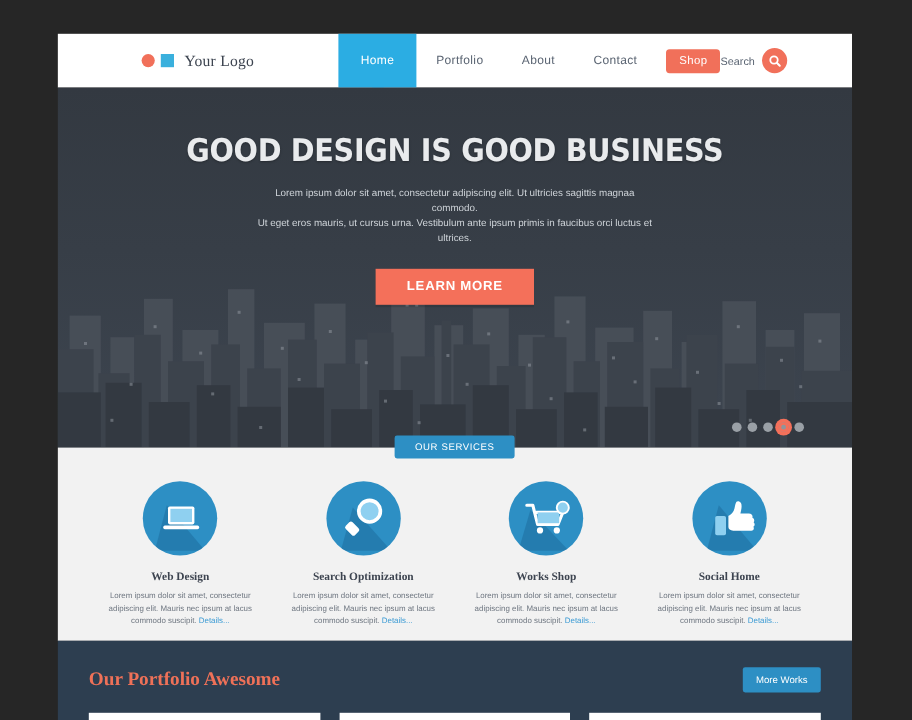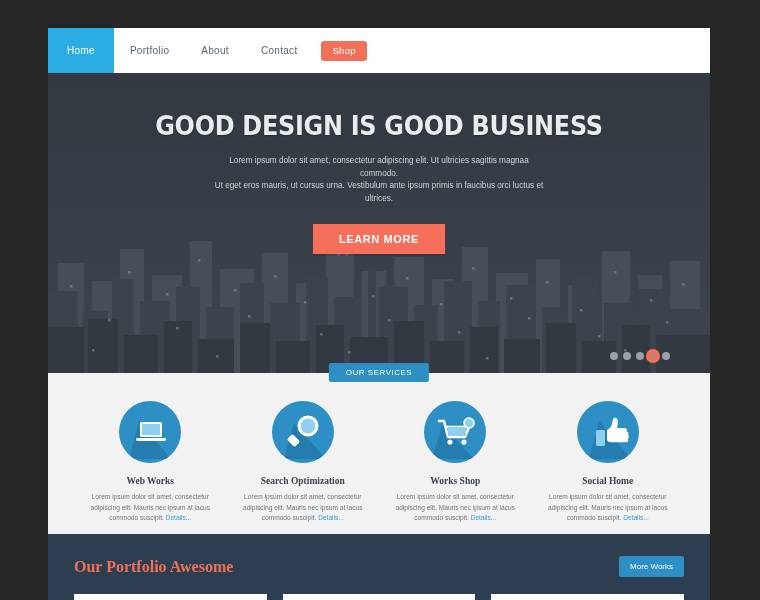--- a/index.html
+++ b/index.html
@@ -223,36 +223,50 @@
     background: #bdbdbd;
   }
 </style>
 </head>
 <body>
 
 <div id="page">
 
   <div class="header">
 
+    <div class="logo-wrap">
+      <span class="logo-dot"></span>
+      <span class="logo-sq"></span>
+      <span class="logo-text">Your Logo</span>
+    </div>
 
     <div class="nav">
       <div class="nav-item active">
         <span>Home</span>
       </div>
       <div class="nav-item">
         <span>Portfolio</span>
       </div>
       <div class="nav-item">
         <span>About</span>
       </div>
       <div class="nav-item">
         <span>Contact</span>
       </div>
       <div class="nav-blog">Shop</div>
 
+      <div class="search-area">
+        <span class="search-label">Search</span>
+        <span class="search-btn">
+          <svg width="12" height="12" viewBox="0 0 12 12">
+            <circle cx="5" cy="5" r="3.1" fill="none" stroke="#ffffff" stroke-width="1.5"></circle>
+            <line x1="7.3" y1="7.3" x2="9.8" y2="9.8" stroke="#ffffff" stroke-width="1.7" stroke-linecap="round"></line>
+          </svg>
+        </span>
+      </div>
     </div>
   </div>
 
   <div class="hero">
 
     <svg class="skyline" viewBox="0 0 662 150" preserveAspectRatio="none">
 
       <g fill="#474e57">
         <rect x="10" y="40" width="26" height="110"></rect>
         <rect x="44" y="58" width="20" height="92"></rect>
@@ -381,21 +395,21 @@
 
       <div class="svc">
         <div class="svc-icon">
           <svg width="62" height="62" viewBox="0 0 62 62">
             <path d="M20 20 L52 58 L10 58 Z" fill="#1d6e9e" opacity=".55"></path>
             <rect x="21" y="21" width="22" height="15" rx="1.5" fill="#ffffff"></rect>
             <rect x="23" y="23" width="18" height="11" fill="#8fd0f0"></rect>
             <rect x="17" y="37" width="30" height="3" rx="1.4" fill="#ffffff"></rect>
           </svg>
         </div>
-        <div class="svc-title">Web Works</div>
+        <div class="svc-title">Web Design</div>
         <div class="svc-desc"><span>Lorem ipsum dolor sit amet, consectetur adipiscing elit. Mauris nec ipsum at lacus commodo suscipit. </span><span class="svc-link">Details...</span></div>
       </div>
 
       <div class="svc">
         <div class="svc-icon">
           <svg width="62" height="62" viewBox="0 0 62 62">
             <path d="M22 22 L54 58 L12 58 Z" fill="#1d6e9e" opacity=".55"></path>
             <circle cx="36" cy="25" r="9" fill="#8fd0f0" stroke="#ffffff" stroke-width="3"></circle>
             <rect x="17.5" y="34" width="8" height="11" rx="2" transform="rotate(-45 21.5 39.5)" fill="#ffffff"></rect>
           </svg>

